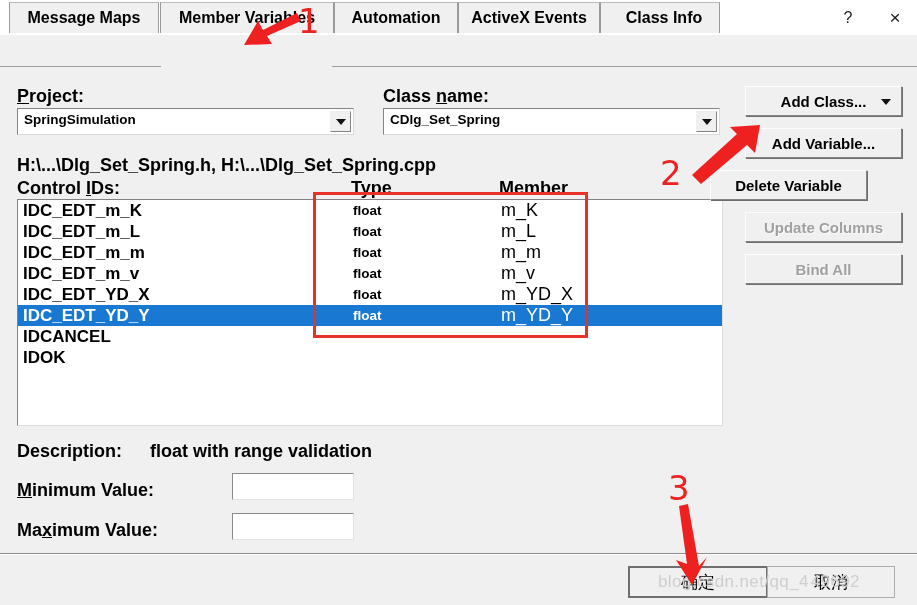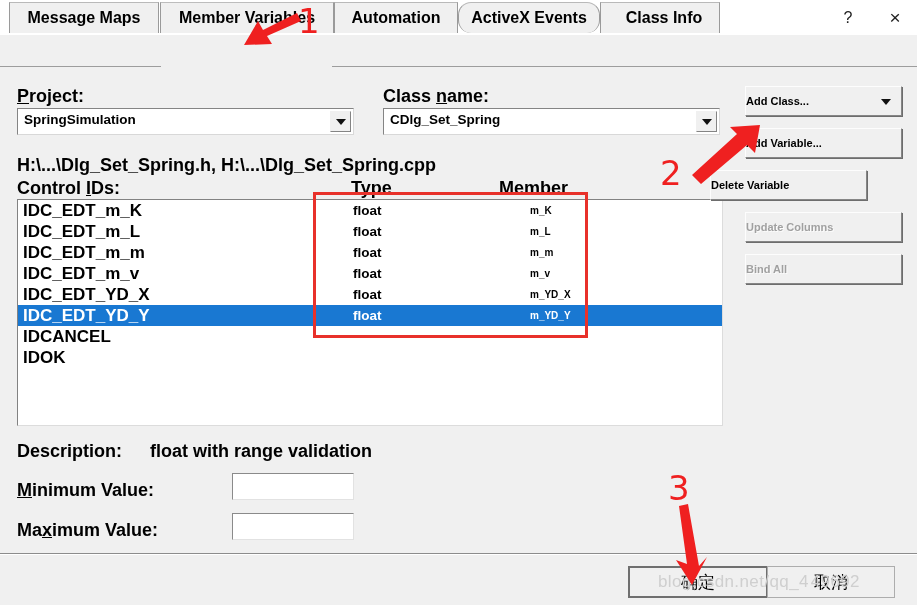--- a/index.html
+++ b/index.html
@@ -54,31 +54,31 @@
      border-top:6px solid #111;display:block;}
 
   
   .listbox{position:absolute;left:17px;top:199px;width:706px;height:227px;background:#ffffff;
      border-top:1px solid #828282;border-left:1px solid #828282;
      border-right:1px solid #dcdcdc;border-bottom:1px solid #dcdcdc;
      box-sizing:border-box;overflow:hidden;}
   .row{position:relative;height:21px;line-height:21px;white-space:nowrap;}
   .row .c-id{position:absolute;left:5px;font-weight:bold;font-size:17px;color:#000;}
   .row .c-type{position:absolute;left:335px;font-weight:bold;font-size:13.5px;color:#000;}
-  .row .c-mem{position:absolute;left:483px;font-weight:bold;font-size:10px;color:#000;margin-left:29px;}
+  .row .c-mem{position:absolute;left:483px;font-weight:normal;font-size:18px;color:#000;}
   .row.sel{background:#1978d2;}
   .row.sel .c-id,.row.sel .c-type,.row.sel .c-mem{color:#ffffff;}
 
   
   .btn{position:absolute;background:#f0f0f0;
      border-top:1px solid #fdfdfd;border-left:1px solid #fdfdfd;
      border-right:1px solid #868686;border-bottom:1px solid #868686;
      box-shadow:1px 1px 0 0 #6d6d6d;
-     display:flex;align-items:center;justify-content:flex-start;
-     font-weight:bold;font-size:11px;color:#000;box-sizing:border-box;
+     display:flex;align-items:center;justify-content:center;
+     font-weight:bold;font-size:15px;color:#000;box-sizing:border-box;
      font-family:"Liberation Sans",sans-serif;}
   .btn.disabled{color:#a0a0a0;text-shadow:1px 1px 0 #fbfbfb;}
   .btn .dd{position:absolute;right:10px;top:50%;margin-top:-2px;
      border-left:5px solid transparent;border-right:5px solid transparent;border-top:6px solid #111;}
 
   
   .edit{position:absolute;background:#ffffff;
      border-top:1px solid #8a8a8a;border-left:1px solid #8a8a8a;
      border-right:1px solid #e2e2e2;border-bottom:1px solid #e2e2e2;
      box-sizing:border-box;}
@@ -113,21 +113,21 @@
     <div class="tb-btn tb-help">?</div>
     <div class="tb-btn tb-close">×</div>
   </div>
 
   <div class="tabstrip"></div>
   <div class="tabline"></div>
 
   <div class="tab" style="left:9px;width:148px;">Message Maps</div>
   <div class="tab sel" style="left:160px;width:172px;">Member Variables</div>
   <div class="tab" style="left:334px;width:122px;">Automation</div>
-  <div class="tab" style="left:458px;width:140px;border-radius:13px;">ActiveX Events</div>
+  <div class="tab" style="left:458px;width:140px;">ActiveX Events</div>
   <div class="tab" style="left:600px;width:110px;padding-left:8px;">Class Info</div>
   <div class="tabline-gap" style="left:161px;width:171px;"></div>
 
   <div class="lbl" style="left:17px;top:86px;"><u>P</u>roject:</div>
   <div class="combo" style="left:17px;top:108px;width:337px;height:27px;">
     <div class="val">SpringSimulation</div>
     <div class="arrow"></div>
   </div>
 
   <div class="lbl" style="left:383px;top:86px;">Class <u>n</u>ame:</div>

